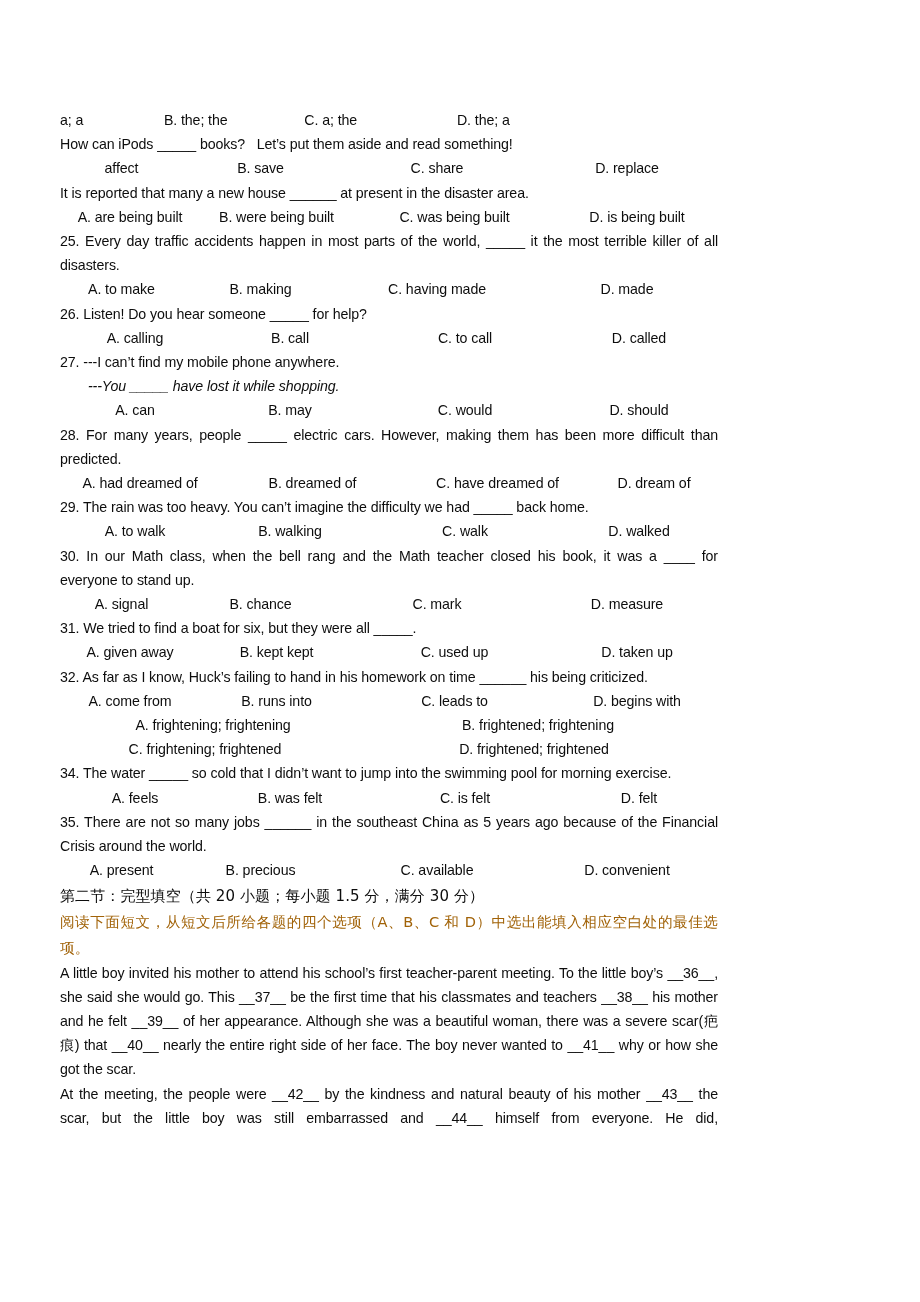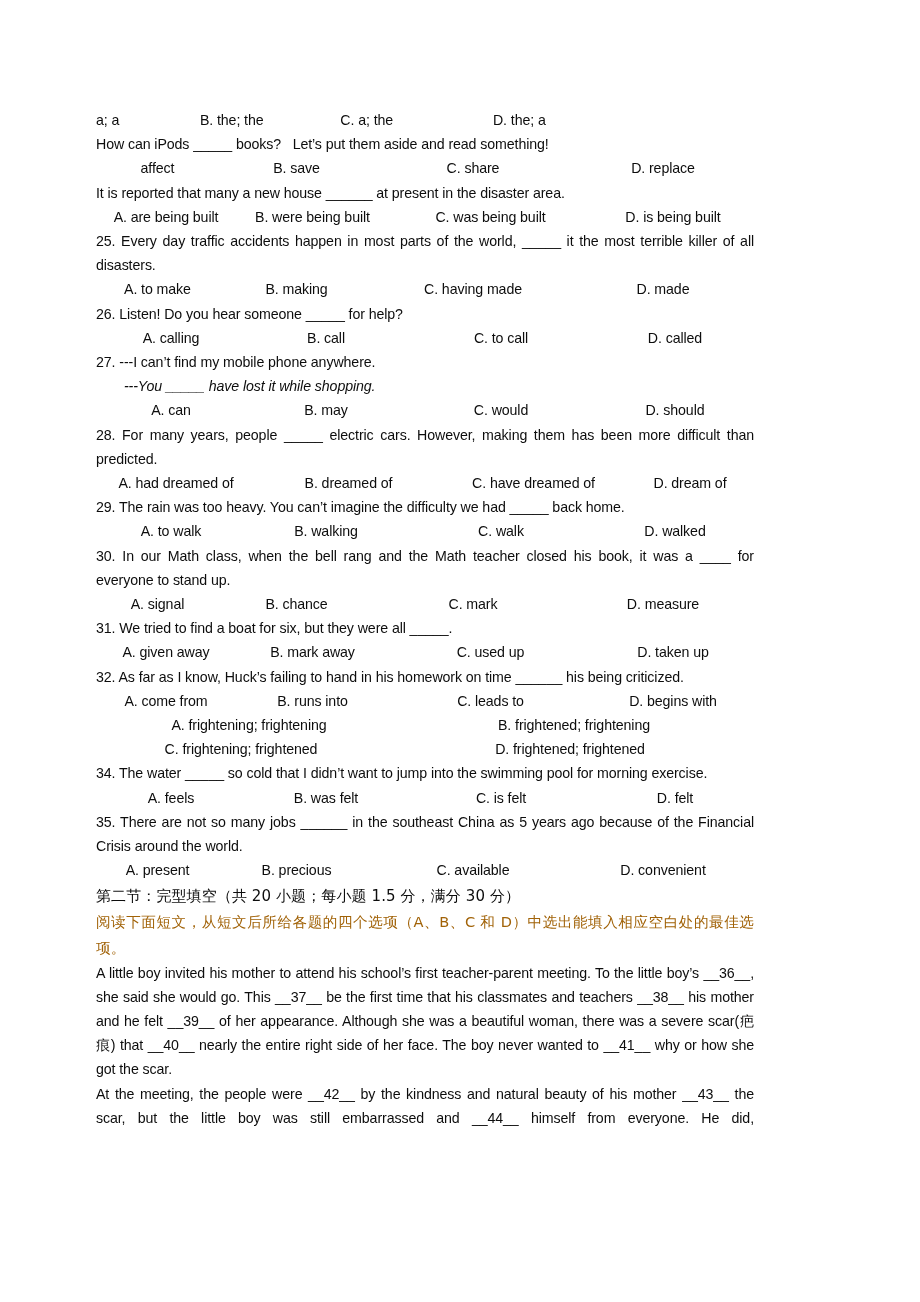--- a/index.html
+++ b/index.html
@@ -14,21 +14,21 @@
     font-family: "Liberation Sans", "DejaVu Sans", sans-serif;
     color: #000000;
     overflow: hidden;
   }
   .page {
     position: relative;
     width: 904px;
     height: 1302px;
     background: #ffffff;
     box-sizing: border-box;
-    padding: 108px 130px 0 96px;
+    padding: 108px 130px 0 60px;
   }
   .body-col {
     width: 658px;
   }
   
   .ln {
     font-size: 14.2px;
     line-height: 24.2px;
     white-space: pre;
     letter-spacing: -0.1px;
@@ -166,21 +166,21 @@
       <span>A. signal</span>
       <span>B. chance</span>
       <span>C. mark</span>
       <span>D. measure</span>
     </div>
 
     <div class="ln">31. We tried to find a boat for six, but they were all _____.</div>
 
     <div class="opts t-b">
       <span>A. given away</span>
-      <span>B. mark away</span>
+      <span>B. kept kept</span>
       <span>C. used up</span>
       <span>D. taken up</span>
     </div>
 
     <div class="ln">32. As far as I know, Huck’s failing to hand in his homework on time ______ his being criticized.</div>
 
     <div class="opts t-b">
       <span>A. come from</span>
       <span>B. runs into</span>
       <span>C. leads to</span>

